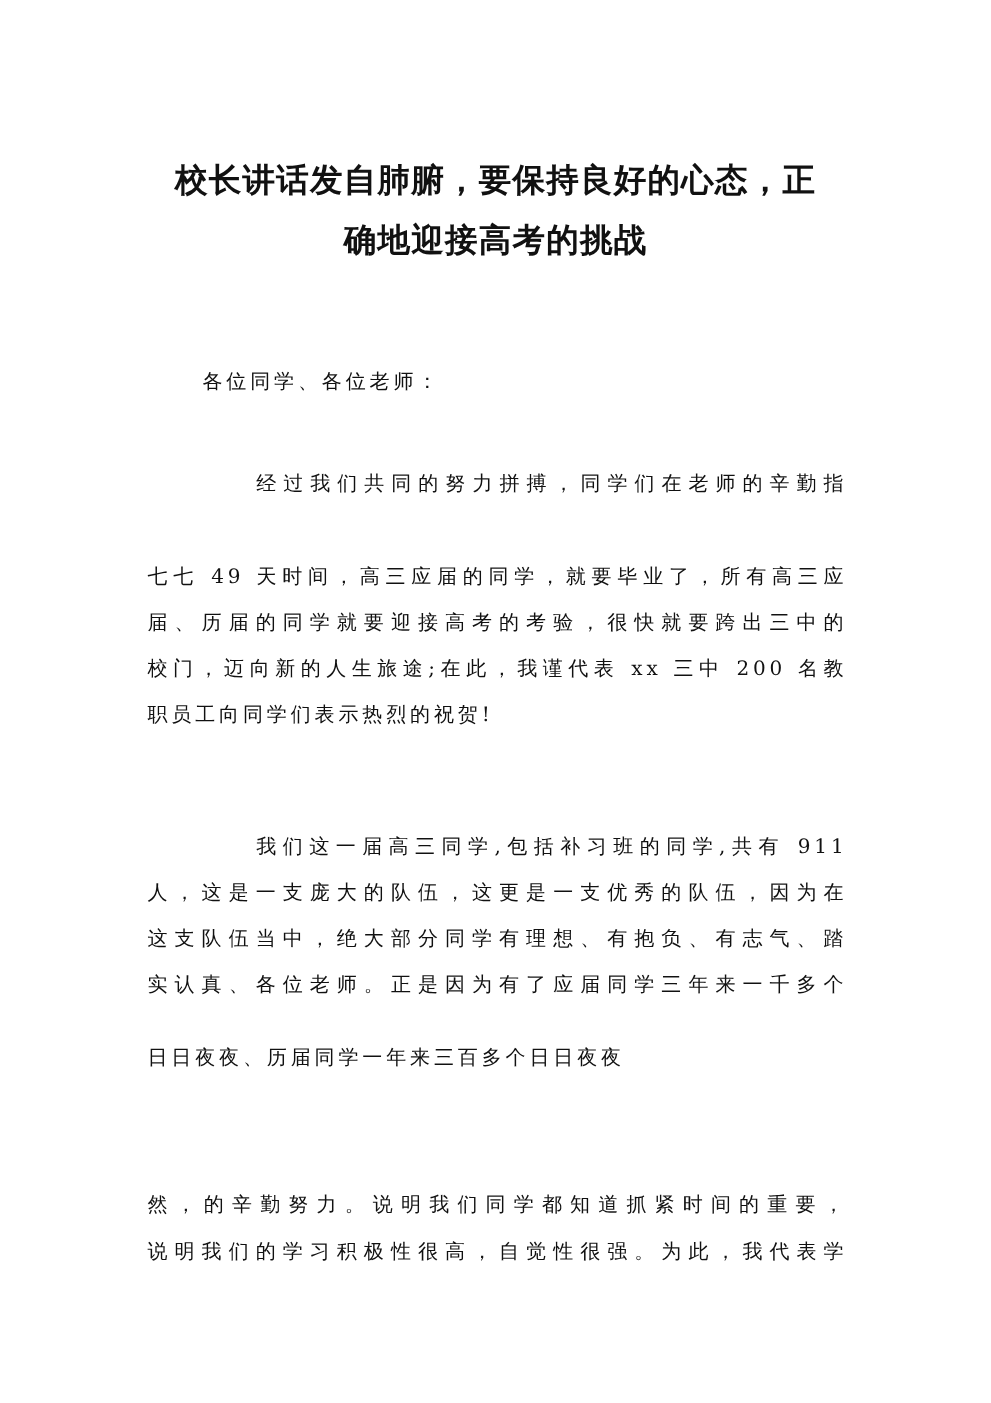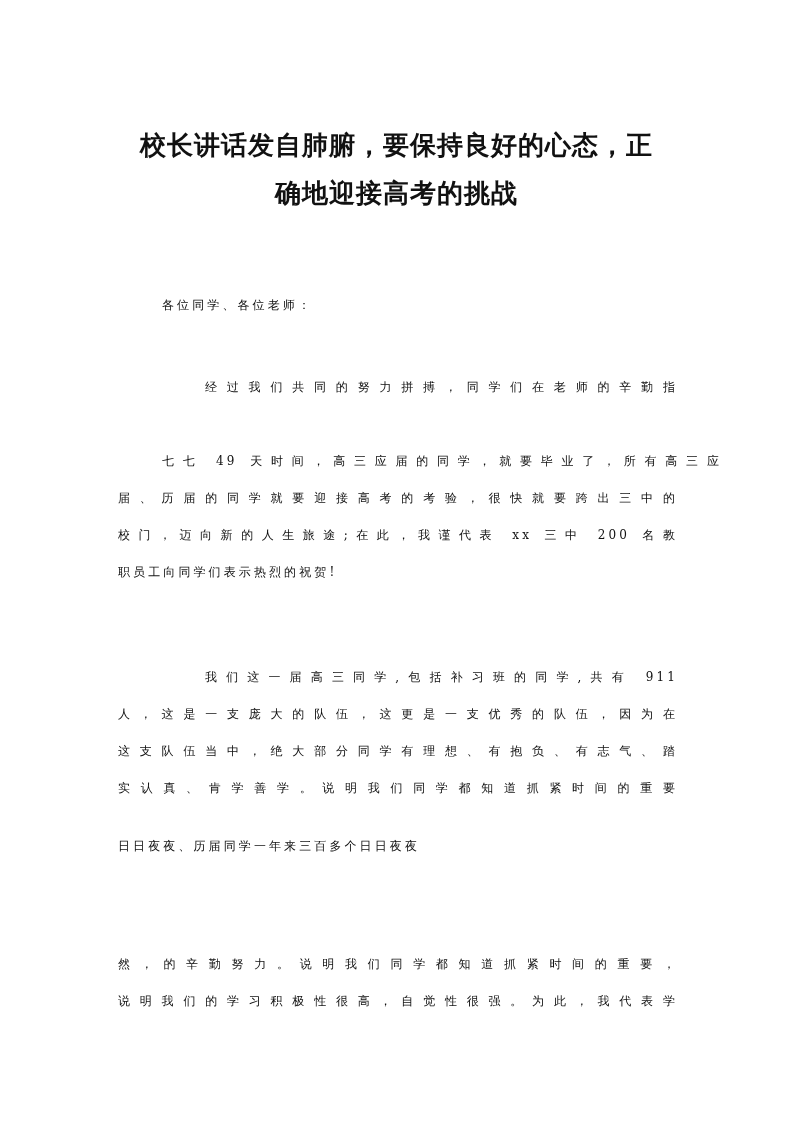--- a/index.html
+++ b/index.html
@@ -1,39 +1,39 @@
 <!DOCTYPE html>
 <html><head>
 <meta charset="utf-8">
 <style>
   html, body { margin: 0; padding: 0; background: #ffffff; }
   body { width: 793px; height: 1122px; position: relative; overflow: hidden; font-family: "DejaVu Serif", "Liberation Serif", serif; color: #111111; }
   .page { position: absolute; left: 0; top: 0; width: 665px; height: 1122px; background: #ffffff; }
   .title-line { position: absolute; left: 0; width: 793px; text-align: center; font-size: 26px; font-weight: bold; letter-spacing: 1px; white-space: nowrap; line-height: 30px; }
-  .line { position: absolute; left: 118px; width: 560px; font-size: 12px; line-height: 24px; white-space: nowrap; letter-spacing: 3.1px; text-align: justify; text-align-last: justify; }
+  .line { position: absolute; left: 118px; width: 560px; font-size: 16px; line-height: 24px; white-space: nowrap; letter-spacing: 3.1px; text-align: justify; text-align-last: justify; }
   .line.short { text-align-last: left; width: auto; }
 </style>
 </head>
 <body>
 
 <div class="page">
 
   <div class="title-line" style="top:130px;">校长讲话发自肺腑，要保持良好的心态，正</div>
   <div class="title-line" style="top:178px;">确地迎接高考的挑战</div>
 
   <div class="line short" style="top:293px; left:162px;">各位同学、各位老师：</div>
 
   <div class="line" style="top:375px; left:205px; width:473px;">经过我们共同的努力拼搏，同学们在老师的辛勤指</div>
-  <div class="line" style="top:449px;margin-left:44px;">七七 49 天时间，高三应届的同学，就要毕业了，所有高三应</div>
+  <div class="line" style="top:449px;">七七 49 天时间，高三应届的同学，就要毕业了，所有高三应</div>
   <div class="line" style="top:486px;">届、历届的同学就要迎接高考的考验，很快就要跨出三中的</div>
   <div class="line" style="top:523px;">校门，迈向新的人生旅途;在此，我谨代表 xx 三中 200 名教</div>
   <div class="line short" style="top:560px;">职员工向同学们表示热烈的祝贺!</div>
 
   <div class="line" style="top:665px; left:205px; width:473px;">我们这一届高三同学,包括补习班的同学,共有 911</div>
   <div class="line" style="top:702px;">人，这是一支庞大的队伍，这更是一支优秀的队伍，因为在</div>
   <div class="line" style="top:739px;">这支队伍当中，绝大部分同学有理想、有抱负、有志气、踏</div>
-  <div class="line" style="top:776px;">实认真、肯学善学。说明我们同学都知道抓紧时间的重要</div>
+  <div class="line" style="top:776px;">实认真、各位老师。正是因为有了应届同学三年来一千多个</div>
   <div class="line short" style="top:834px;">日日夜夜、历届同学一年来三百多个日日夜夜</div>
 
   <div class="line" style="top:952px;">然，的辛勤努力。说明我们同学都知道抓紧时间的重要，</div>
   <div class="line" style="top:989px;">说明我们的学习积极性很高，自觉性很强。为此，我代表学</div>
 
 </div>
 
 </body></html>

